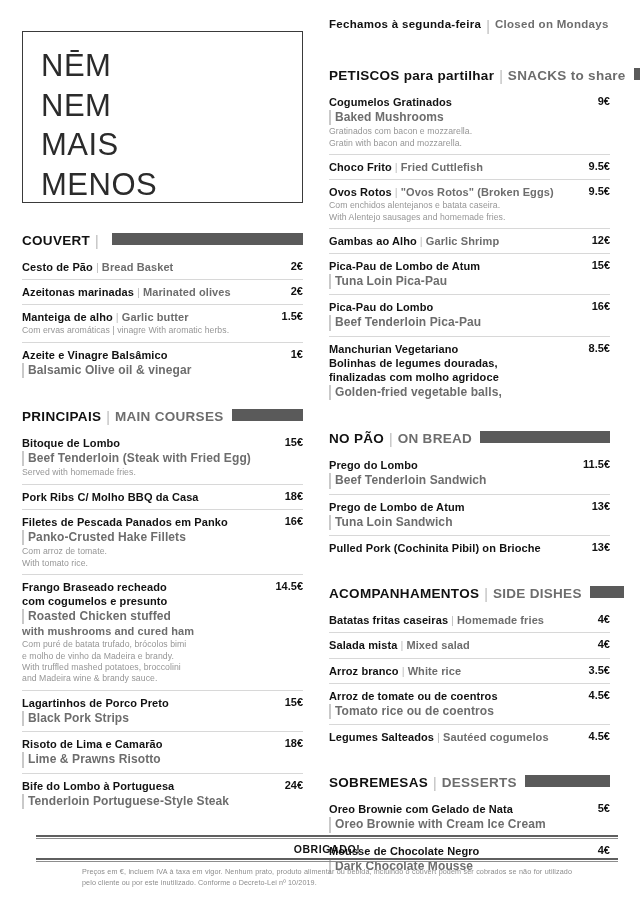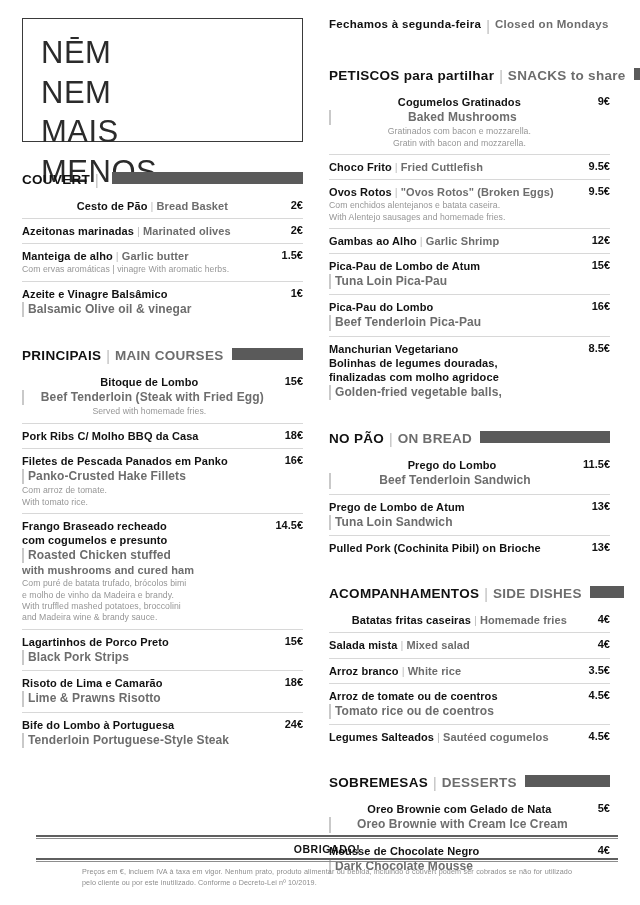--- a/index.html
+++ b/index.html
@@ -10,23 +10,24 @@
     color: #1b1b1b;
     overflow: hidden;
   }
   .page { position: relative; width: 640px; height: 905px; padding: 18px 22px 0 22px; }
   .columns { display: flex; gap: 26px; align-items: flex-start; }
   .col { width: 281px; }
 
   
   .logo-box {
     border: 1.5px solid #3a3a3a;
-    height: 124px;
+    height: 172px;
     padding: 14px 0 7px 18px;
     margin-bottom: 30px;
+    margin-top: 13px;
   }
   .logo-line {
     font-size: 31px;
     font-weight: 400;
     letter-spacing: 0.5px;
     line-height: 1.28;
     color: #2b2b2b;
   }
 
   
@@ -53,21 +54,21 @@
     background: #5a5a5a;
     margin-left: 8px;
     min-width: 34px;
   }
 
   
   .item {
     border-top: 1px solid #d8d8d8;
     padding: 5px 0 5px 0;
   }
-  .item.first { border-top: none; padding-top: 2px; text-align: center; }
+  .item.first { border-top: none; padding-top: 2px; }
   .item-row { display: flex; align-items: flex-start; justify-content: space-between; }
   .item-names { flex: 1 1 auto; padding-right: 8px; }
   .nm-pt {
     font-size: 11px; font-weight: bold; color: #121212; line-height: 1.28;
     letter-spacing: 0.1px;
   }
   .nm-inline-sep { color: #bdbdbd; font-weight: 400; padding: 0 3px; }
   .nm-en-inline { color: #6d6d6d; font-weight: bold; }
   .nm-en-block {
     font-size: 12px; font-weight: bold; color: #6d6d6d; line-height: 1.28;

